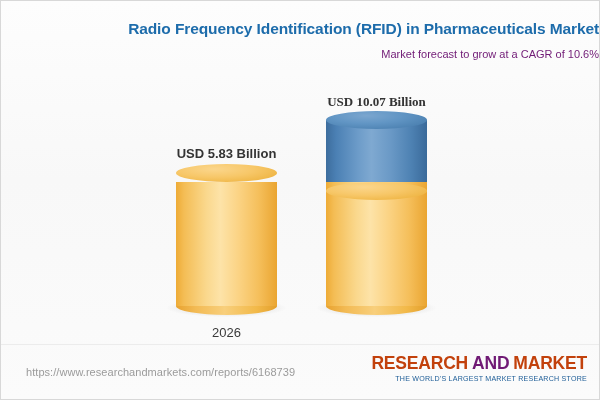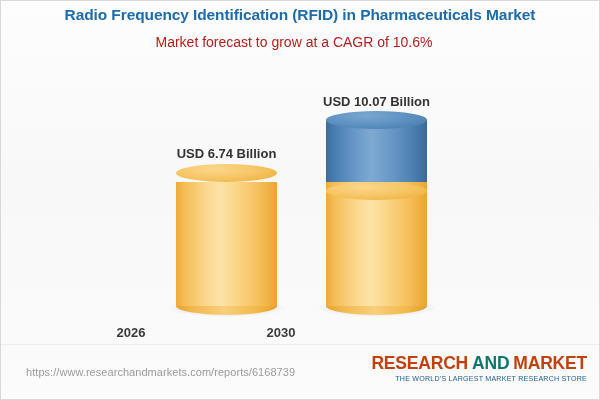--- a/index.html
+++ b/index.html
@@ -28,35 +28,35 @@
     inset: 0;
     background: linear-gradient(180deg, #fdfdfd 0%, #f8f8f8 45%, #fbfbfb 100%);
     pointer-events: none;
     z-index: 0;
   }
 
   .layer { position: relative; z-index: 1; }
 
   
   .header {
-    padding-top: 5px;
-    text-align: center;
+    padding-top: 19px;
+    text-align: right;
   }
   .chart-title {
     font-size: 15.5px;
     font-weight: bold;
     color: #1d6cab;
     letter-spacing: -0.1px;
     line-height: 1.2;
     margin: 0;
   }
   .chart-subtitle {
-    font-size: 14px;
-    color: #b91c1c;
-    margin: 9px 12px 0 0;
+    font-size: 11px;
+    color: #701a75;
+    margin: 9px 0 0 0;
     line-height: 1.2;
   }
 
   
   .plot {
     position: absolute;
     left: 0;
     top: 0;
     width: 600px;
     height: 345px;
@@ -76,23 +76,23 @@
     font-size: 13px;
     font-weight: bold;
     color: #333333;
     white-space: nowrap;
   }
 
   
   .bar-category {
     position: absolute;
     width: 220px;
-    text-align: left;
+    text-align: center;
     font-size: 13px;
-    font-weight: bold;
+    font-weight: normal;
     color: #3a3a3a;
   }
 
   
   .bar-shadow {
     position: absolute;
     border-radius: 50%;
     background: radial-gradient(ellipse at center,
                 rgba(140,140,140,0.30) 0%,
                 rgba(150,150,150,0.16) 45%,
@@ -194,21 +194,21 @@
     text-align: right;
   }
   .logo-wordmark {
     font-size: 17.5px;
     font-weight: bold;
     letter-spacing: -0.2px;
     line-height: 1;
     white-space: nowrap;
   }
   .logo-w1, .logo-w3 { color: #c2410c; }
-  .logo-w2 { color: #0f766e; }
+  .logo-w2 { color: #701a75; }
   .logo-tagline {
     margin-top: 3px;
     font-size: 7.1px;
     font-weight: normal;
     color: #1c5c96;
     letter-spacing: 0.22px;
     line-height: 1;
     white-space: nowrap;
   }
 </style>
@@ -219,56 +219,55 @@
 
   <div class="header layer">
     <div class="chart-title">Radio Frequency Identification (RFID) in Pharmaceuticals Market</div>
     <div class="chart-subtitle">Market forecast to grow at a CAGR of 10.6%</div>
   </div>
 
   <div class="plot">
 
     <div class="bar-group" style="left:175px; width:101px; height:345px;">
 
-      <div class="bar-value" style="left:-59.5px; top:145px;">USD 6.74 Billion</div>
+      <div class="bar-value" style="left:-59.5px; top:145px;">USD 5.83 Billion</div>
 
       <div class="bar-shadow" style="left:-9px; bottom:29px; width:119px; height:18px;"></div>
 
       <div class="cylinder" style="bottom:40px; width:101px; height:133px;">
 
         <div class="seg-foot foot-yellow" style="bottom:-9px; height:18px;"></div>
 
         <div class="seg-body fill-yellow" style="bottom:0; height:124px;"></div>
 
         <div class="seg-cap cap-yellow" style="top:-9px; height:18px;"></div>
       </div>
 
       <div class="bar-category" style="left:-59.5px; bottom:6px;">2026</div>
     </div>
 
     <div class="bar-group" style="left:325px; width:101px; height:345px;">
 
-      <div class="bar-value" style="left:-59.5px; top:93px;">USD 10.07 Billion</div>
+      <div class="bar-value" style="left:-59.5px; top:93px;font-family:Liberation Serif, serif;">USD 10.07 Billion</div>
 
       <div class="bar-shadow" style="left:-9px; bottom:29px; width:119px; height:18px;"></div>
 
       <div class="cylinder" style="bottom:40px; width:101px; height:186px;">
 
         <div class="seg-foot foot-yellow" style="bottom:-9px; height:18px;"></div>
 
         <div class="seg-body fill-yellow" style="bottom:0; height:124px;"></div>
 
         <div class="seg-cap cap-yellow" style="top:62px; height:18px;"></div>
 
         <div class="seg-body fill-blue" style="bottom:124px; height:62px;"></div>
 
         <div class="seg-cap cap-blue" style="top:-9px; height:18px;"></div>
       </div>
 
-      <div class="bar-category" style="left:-59.5px; bottom:6px;">2030</div>
     </div>
 
   </div>
 
   <div class="footer">
     <div class="footer-divider"></div>
 
     <a class="footer-url" href="#" style="text-decoration:none;">https://www.researchandmarkets.com/reports/6168739</a>
 
     <div class="logo">

